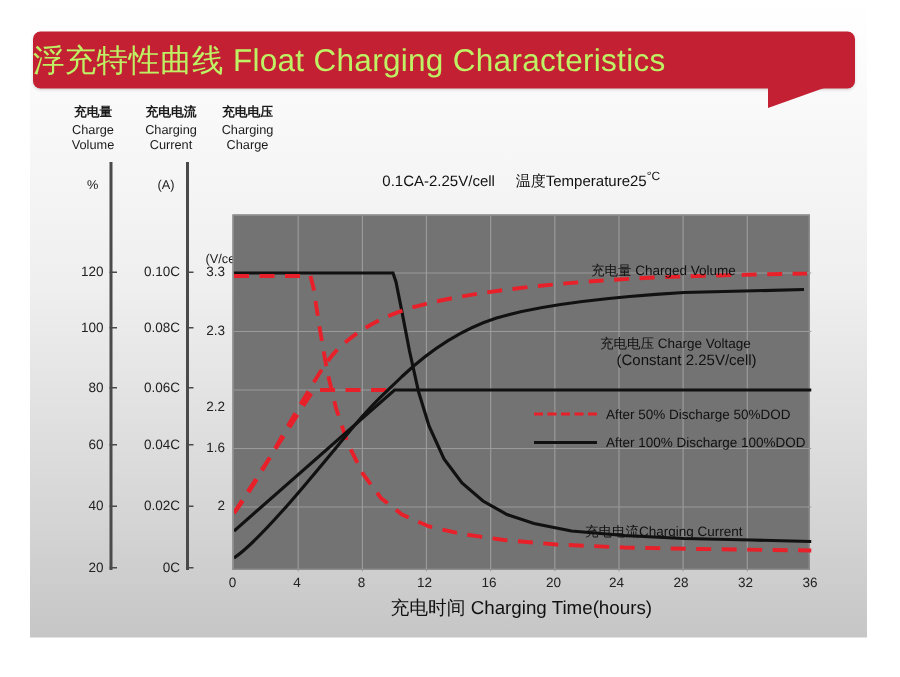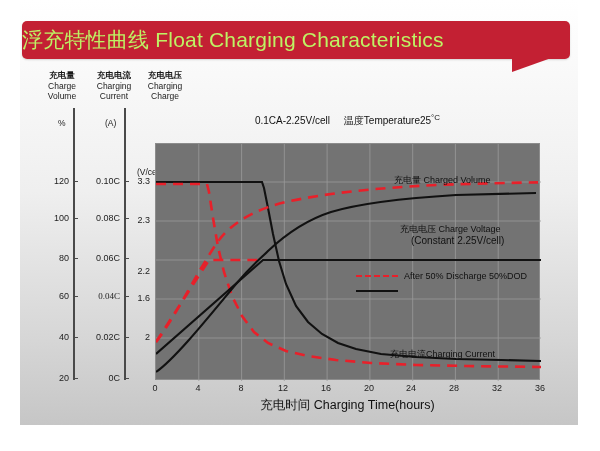--- a/index.html
+++ b/index.html
@@ -256,20 +256,21 @@
     <div class="annot" style="left:234px; top:204px;">
       <span class="cn">充电电流</span><span>Charging Current</span>
     </div>
 
     <div class="legend-row" style="left:200px; top:127px;">
       <span class="swatch dashed"></span>
       <span>After 50% Discharge 50%DOD</span>
     </div>
     <div class="legend-row" style="left:200px; top:146px;">
       <span class="swatch solid"></span>
+      <span>After 100%  Discharge 100%DOD</span>
     </div>
   </div>
 
   <div class="spine-tick" style="left:73px; top:181px;"></div>
   <div class="spine-label" style="left:44px; top:176px; width:25px;">120</div>
   <div class="spine-tick" style="left:73px; top:218px;"></div>
   <div class="spine-label" style="left:44px; top:213px; width:25px;">100</div>
   <div class="spine-tick" style="left:73px; top:258px;"></div>
   <div class="spine-label" style="left:44px; top:253px; width:25px;">80</div>
   <div class="spine-tick" style="left:73px; top:296px;"></div>
@@ -279,21 +280,21 @@
   <div class="spine-tick" style="left:73px; top:378px;"></div>
   <div class="spine-label" style="left:44px; top:373px; width:25px;">20</div>
 
   <div class="spine-tick" style="left:124px; top:181px;"></div>
   <div class="spine-label" style="left:85px; top:176px; width:35px;">0.10C</div>
   <div class="spine-tick" style="left:124px; top:218px;"></div>
   <div class="spine-label" style="left:85px; top:213px; width:35px;">0.08C</div>
   <div class="spine-tick" style="left:124px; top:258px;"></div>
   <div class="spine-label" style="left:85px; top:253px; width:35px;">0.06C</div>
   <div class="spine-tick" style="left:124px; top:296px;"></div>
-  <div class="spine-label" style="left:85px; top:291px; width:35px;font-family:Liberation Serif, serif;">0.04C</div>
+  <div class="spine-label" style="left:85px; top:291px; width:35px;">0.04C</div>
   <div class="spine-tick" style="left:124px; top:337px;"></div>
   <div class="spine-label" style="left:85px; top:332px; width:35px;">0.02C</div>
   <div class="spine-tick" style="left:124px; top:378px;"></div>
   <div class="spine-label" style="left:85px; top:373px; width:35px;">0C</div>
 
   <div class="spine-label" style="left:130px; top:176px; width:20px;">3.3</div>
   <div class="spine-label" style="left:130px; top:215px; width:20px;">2.3</div>
   <div class="spine-label" style="left:130px; top:254px; width:20px;margin-top:12px;">2.2</div>
   <div class="spine-label" style="left:130px; top:293px; width:20px;">1.6</div>
   <div class="spine-label" style="left:130px; top:332px; width:20px;">2</div>

